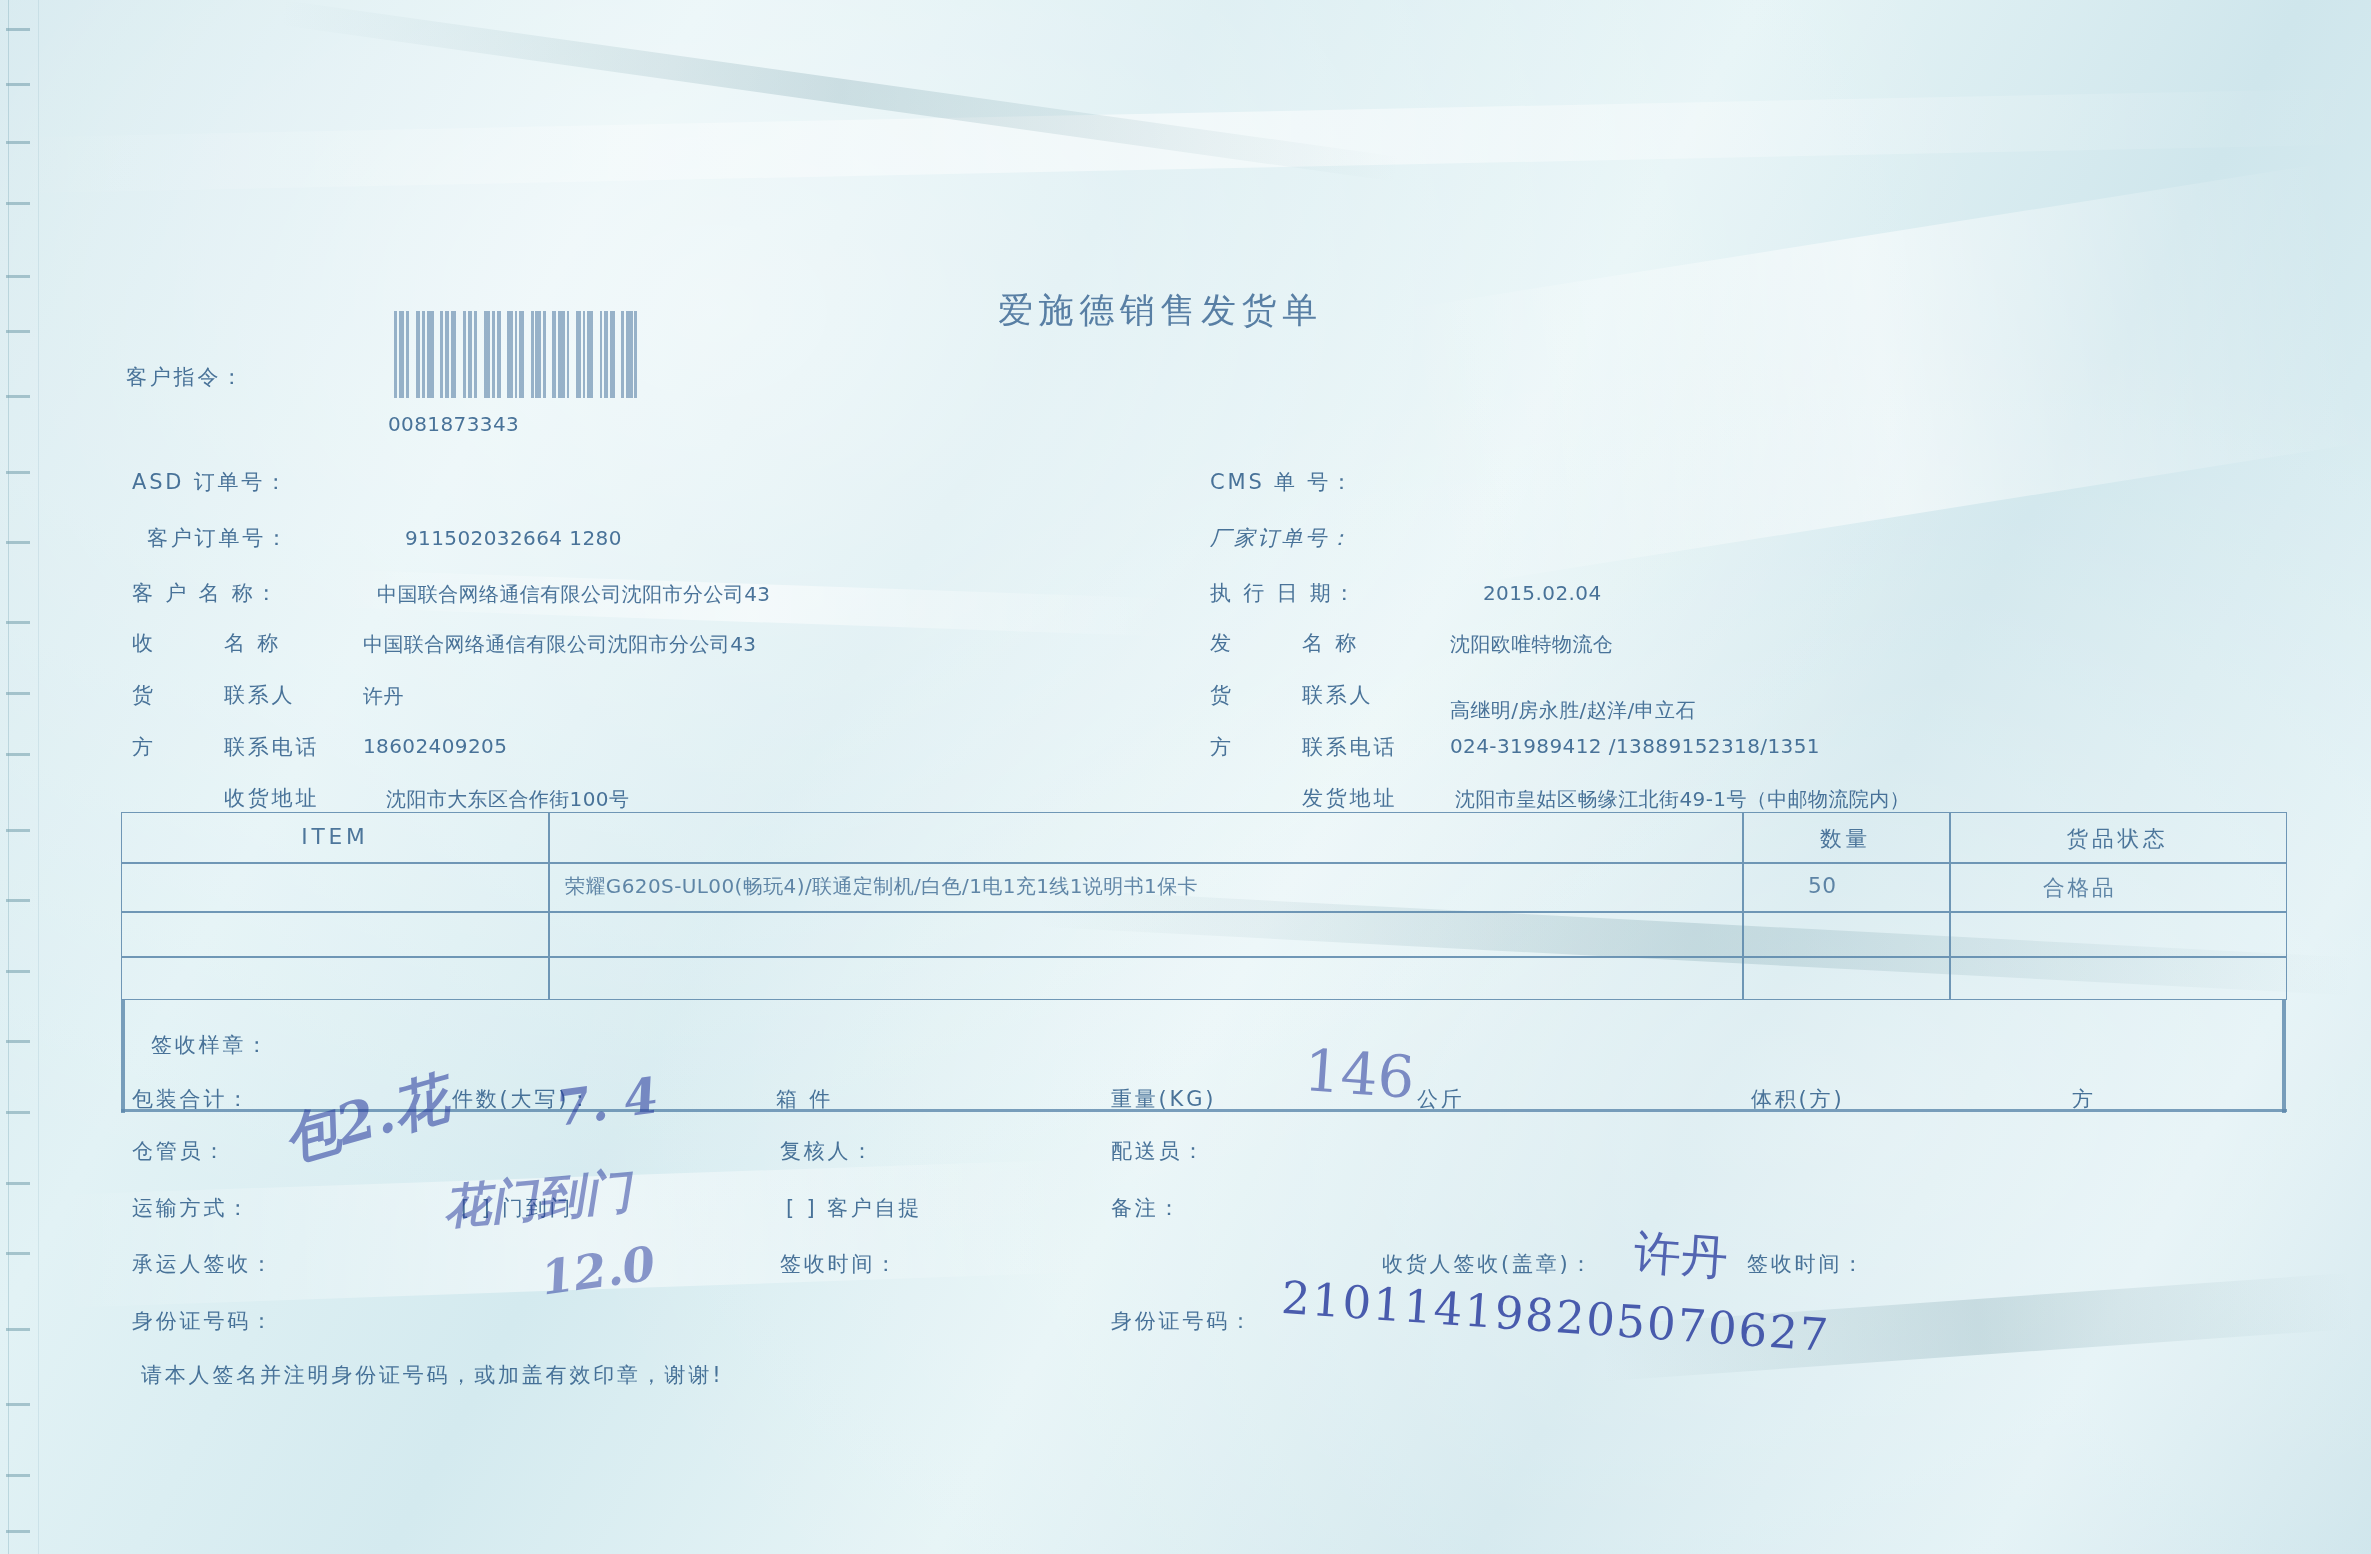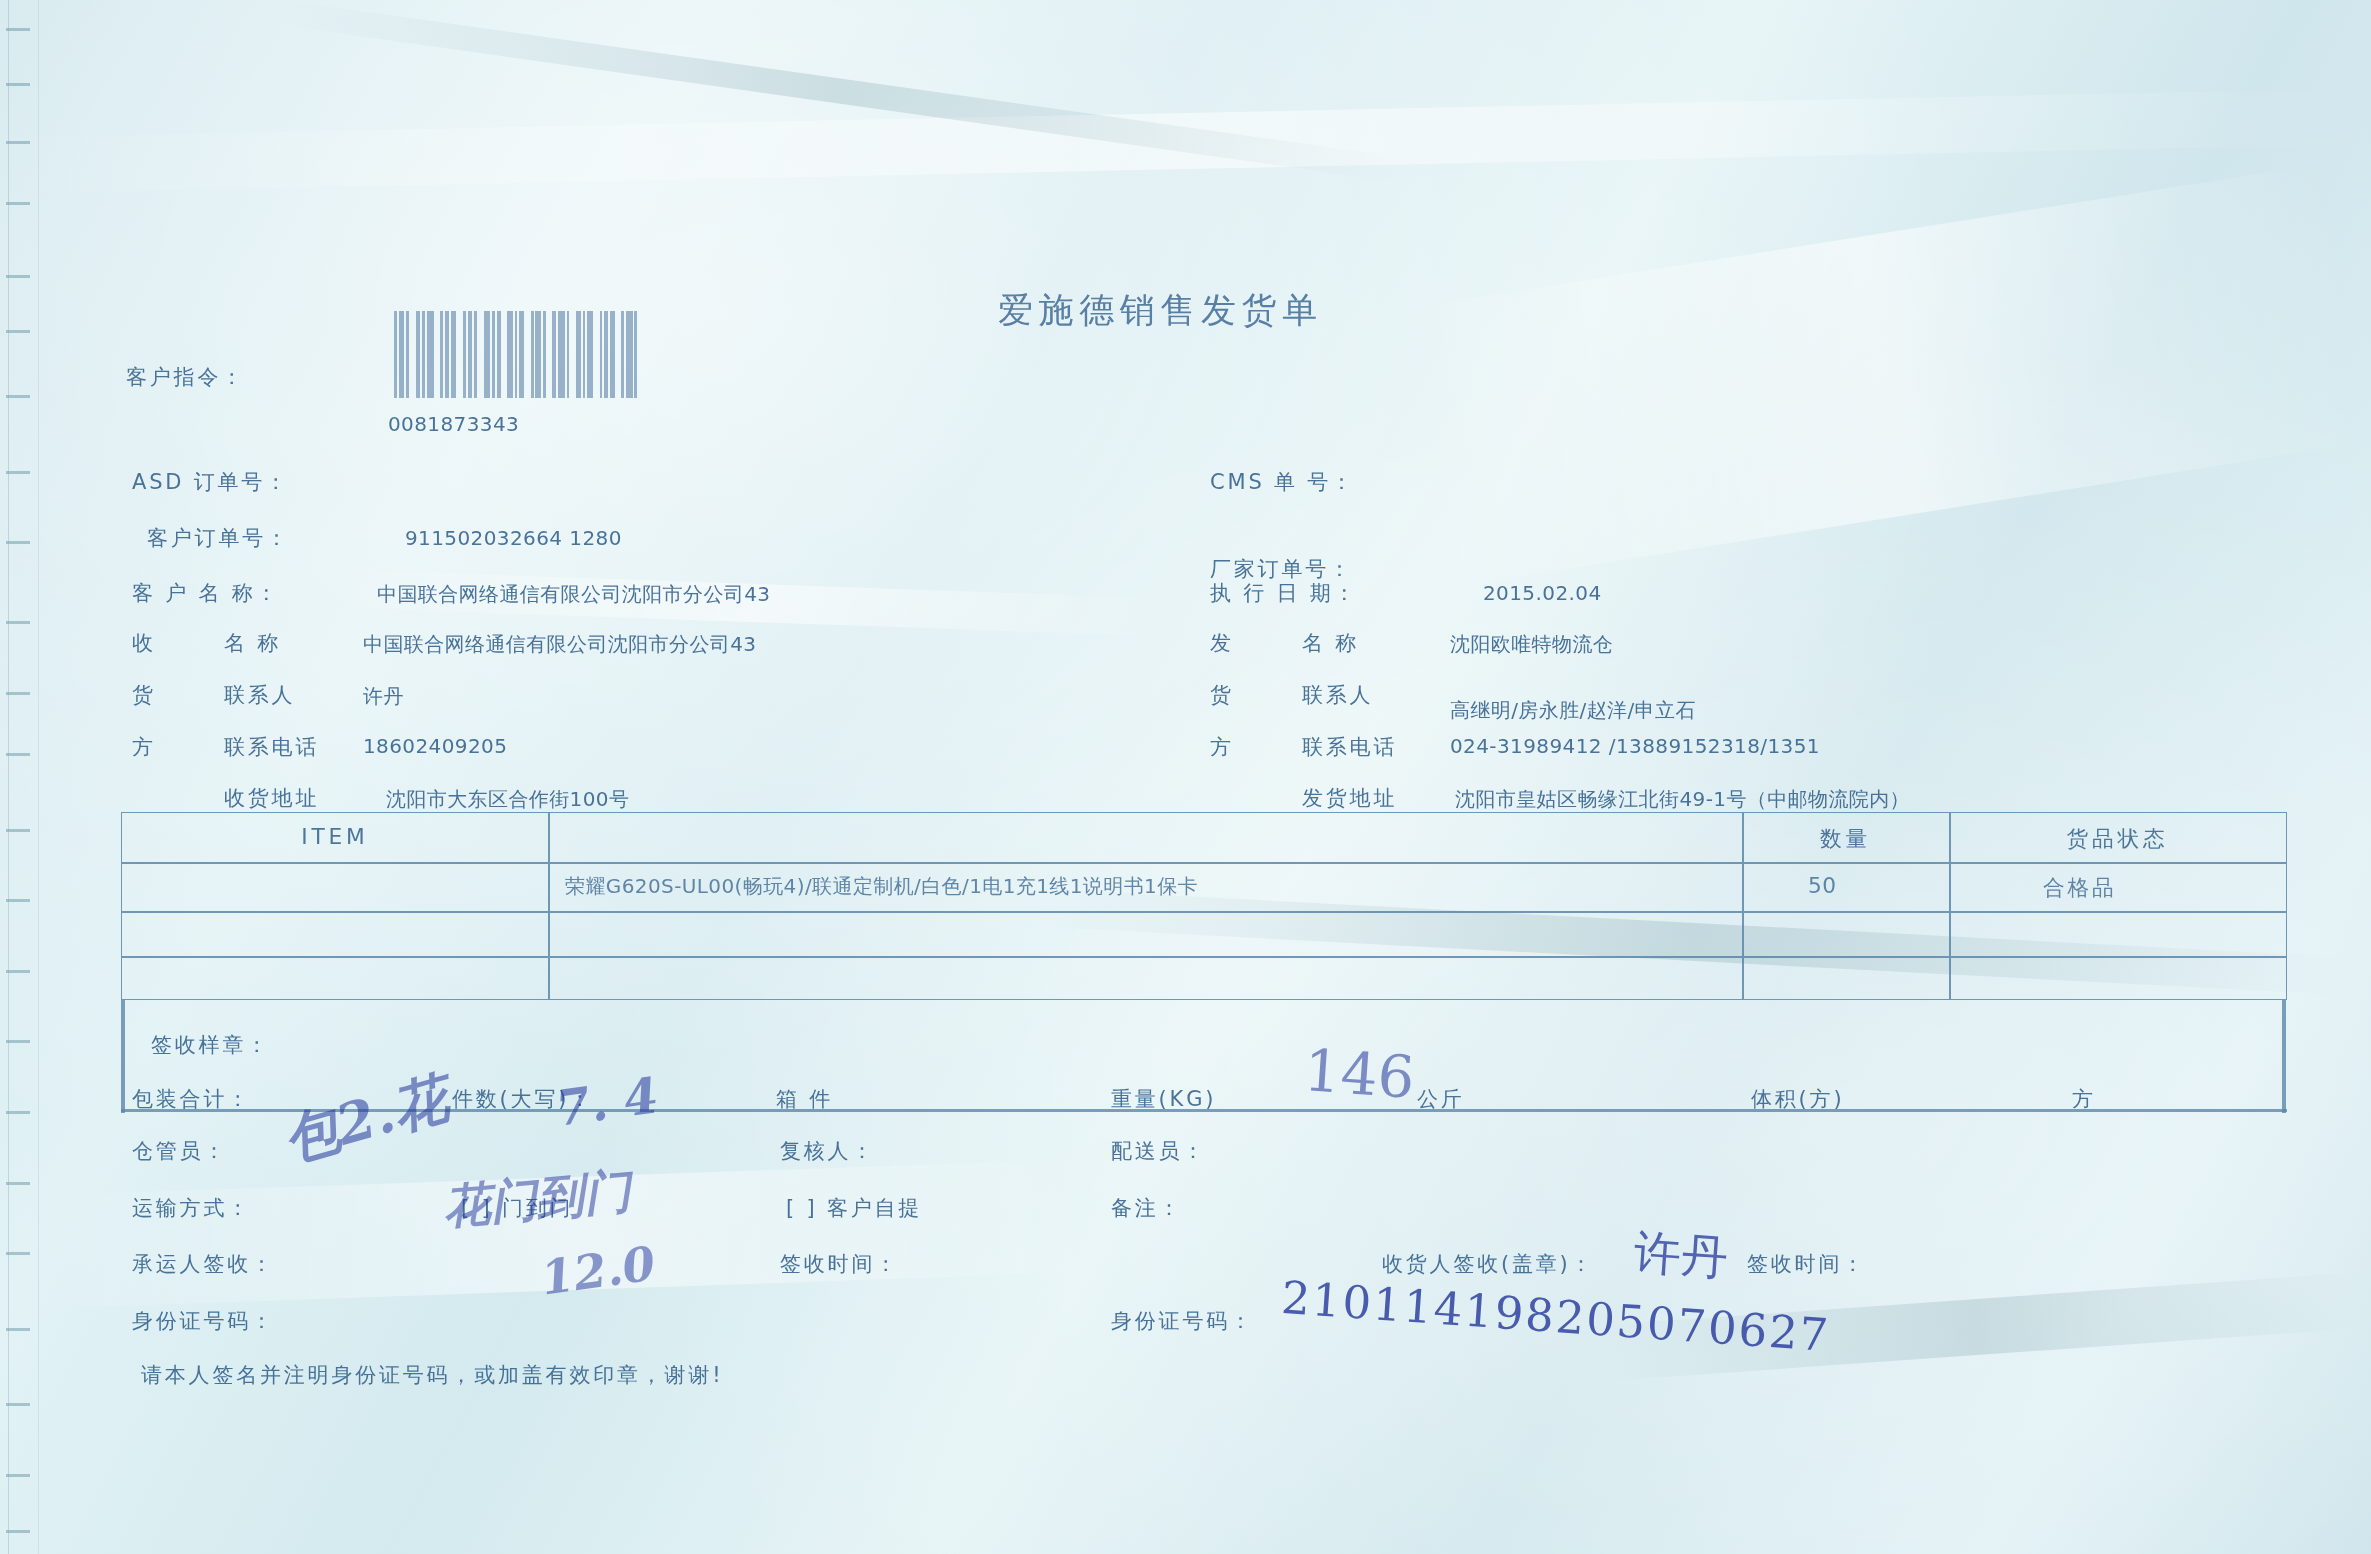--- a/index.html
+++ b/index.html
@@ -215,21 +215,21 @@
 
     <div class="t lbl" style="left:132px; top:524px;margin-left:15px;">客户订单号：</div>
     <div class="t val" style="left:405px; top:526px;">911502032664 1280</div>
 
     <div class="t lbl" style="left:132px; top:579px;">客 户 名 称：</div>
     <div class="t val" style="left:377px; top:581px;">中国联合网络通信有限公司沈阳市分公司43</div>
 
     <div class="t lbl" style="left:1210px; top:468px;">CMS 单 号：</div>
     <div class="t val" style="left:1478px; top:470px;"></div>
 
-    <div class="t lbl" style="left:1210px; top:555px;">厂家订单号：</div>
+    <div class="t lbl" style="left:1210px; top:524px;font-style:italic;">厂家订单号：</div>
     <div class="t val" style="left:1478px; top:526px;"></div>
 
     <div class="t lbl" style="left:1210px; top:579px;">执 行 日 期：</div>
     <div class="t val" style="left:1483px; top:581px;">2015.02.04</div>
 
     <div class="t lbl" style="left:132px; top:629px;">收</div>
     <div class="t lbl" style="left:132px; top:681px;">货</div>
     <div class="t lbl" style="left:132px; top:733px;">方</div>
 
     <div class="t lbl" style="left:224px; top:629px;">名 称</div>

